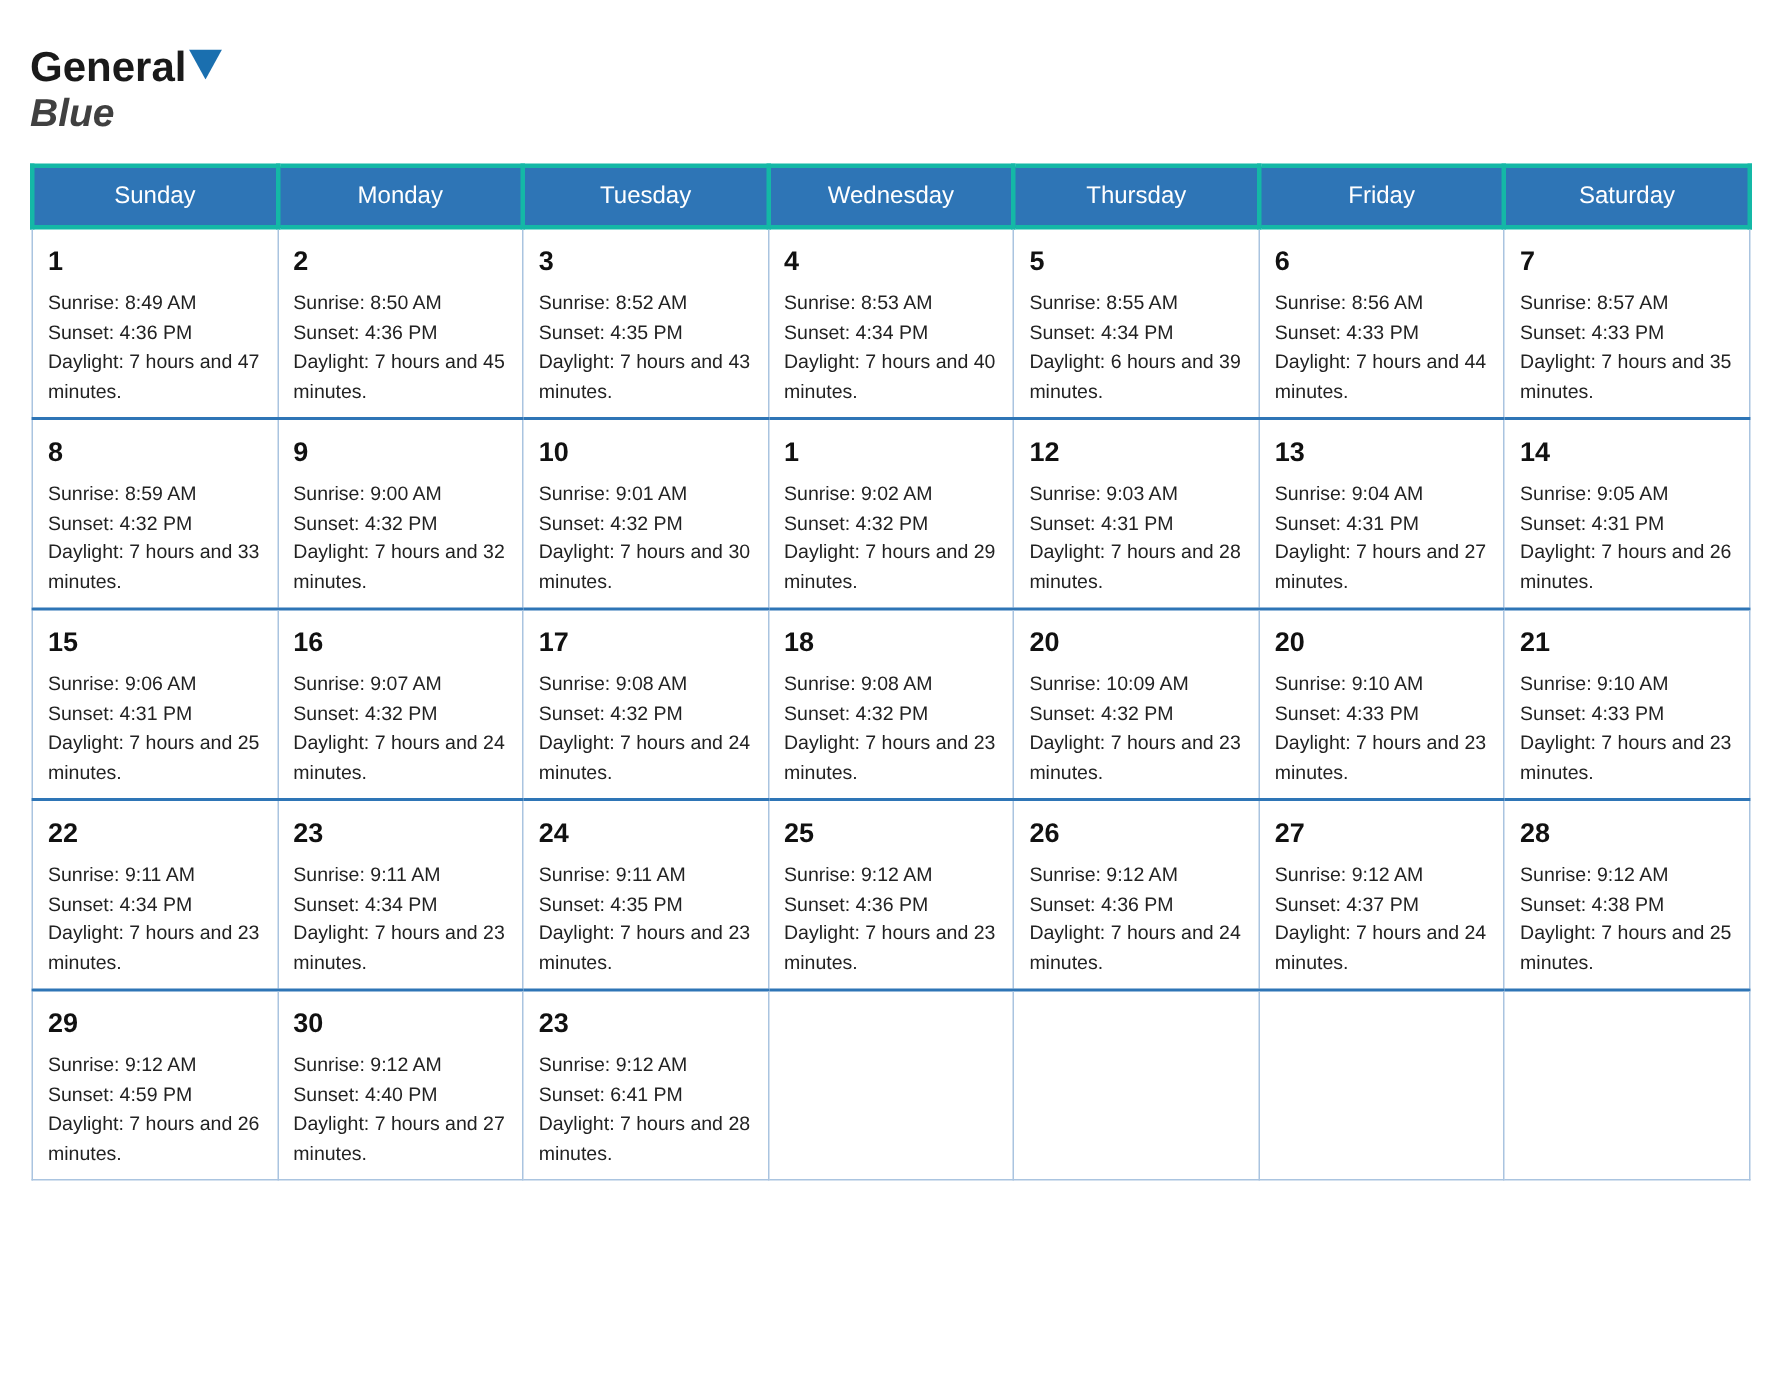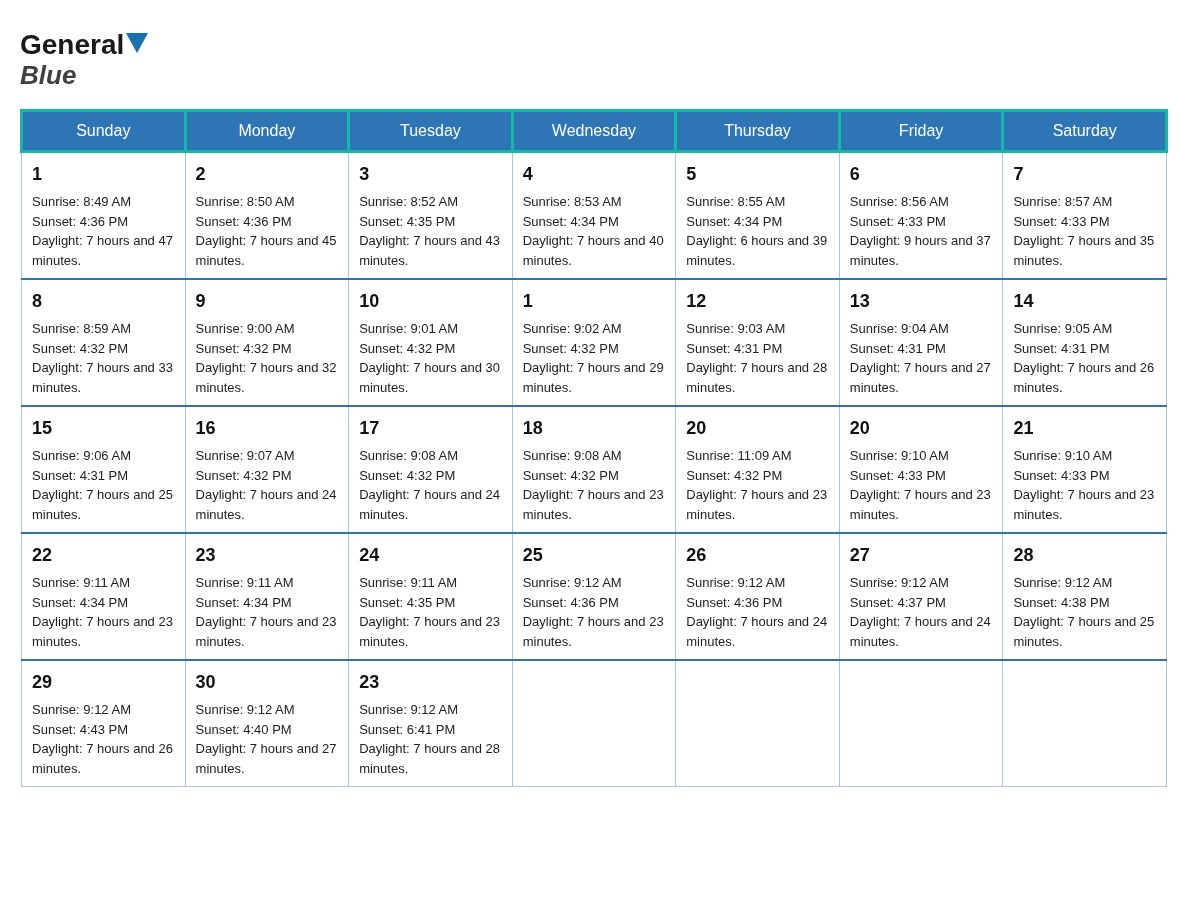--- a/index.html
+++ b/index.html
@@ -147,21 +147,21 @@
         <td>
         <span class="day-num">5</span>
         <span>Sunrise: 8:55 AM</span><br>
         <span>Sunset: 4:34 PM</span><br>
         <span>Daylight: 6 hours and 39 minutes.</span>
       </td>
         <td>
         <span class="day-num">6</span>
         <span>Sunrise: 8:56 AM</span><br>
         <span>Sunset: 4:33 PM</span><br>
-        <span>Daylight: 9 hours and 37 minutes.</span>
+        <span>Daylight: 7 hours and 44 minutes.</span>
       </td>
         <td>
         <span class="day-num">7</span>
         <span>Sunrise: 8:57 AM</span><br>
         <span>Sunset: 4:33 PM</span><br>
         <span>Daylight: 7 hours and 35 minutes.</span>
       </td>
       </tr>
       <tr class="row-separator">
         <td>
@@ -227,21 +227,21 @@
         <span>Daylight: 7 hours and 24 minutes.</span>
       </td>
         <td>
         <span class="day-num">18</span>
         <span>Sunrise: 9:08 AM</span><br>
         <span>Sunset: 4:32 PM</span><br>
         <span>Daylight: 7 hours and 23 minutes.</span>
       </td>
         <td>
         <span class="day-num">20</span>
-        <span>Sunrise: 11:09 AM</span><br>
+        <span>Sunrise: 10:09 AM</span><br>
         <span>Sunset: 4:32 PM</span><br>
         <span>Daylight: 7 hours and 23 minutes.</span>
       </td>
         <td>
         <span class="day-num">20</span>
         <span>Sunrise: 9:10 AM</span><br>
         <span>Sunset: 4:33 PM</span><br>
         <span>Daylight: 7 hours and 23 minutes.</span>
       </td>
         <td>
@@ -292,21 +292,21 @@
         <span class="day-num">28</span>
         <span>Sunrise: 9:12 AM</span><br>
         <span>Sunset: 4:38 PM</span><br>
         <span>Daylight: 7 hours and 25 minutes.</span>
       </td>
       </tr>
       <tr class="row-separator">
         <td>
         <span class="day-num">29</span>
         <span>Sunrise: 9:12 AM</span><br>
-        <span>Sunset: 4:43 PM</span><br>
+        <span>Sunset: 4:59 PM</span><br>
         <span>Daylight: 7 hours and 26 minutes.</span>
       </td>
         <td>
         <span class="day-num">30</span>
         <span>Sunrise: 9:12 AM</span><br>
         <span>Sunset: 4:40 PM</span><br>
         <span>Daylight: 7 hours and 27 minutes.</span>
       </td>
         <td>
         <span class="day-num">23</span>

